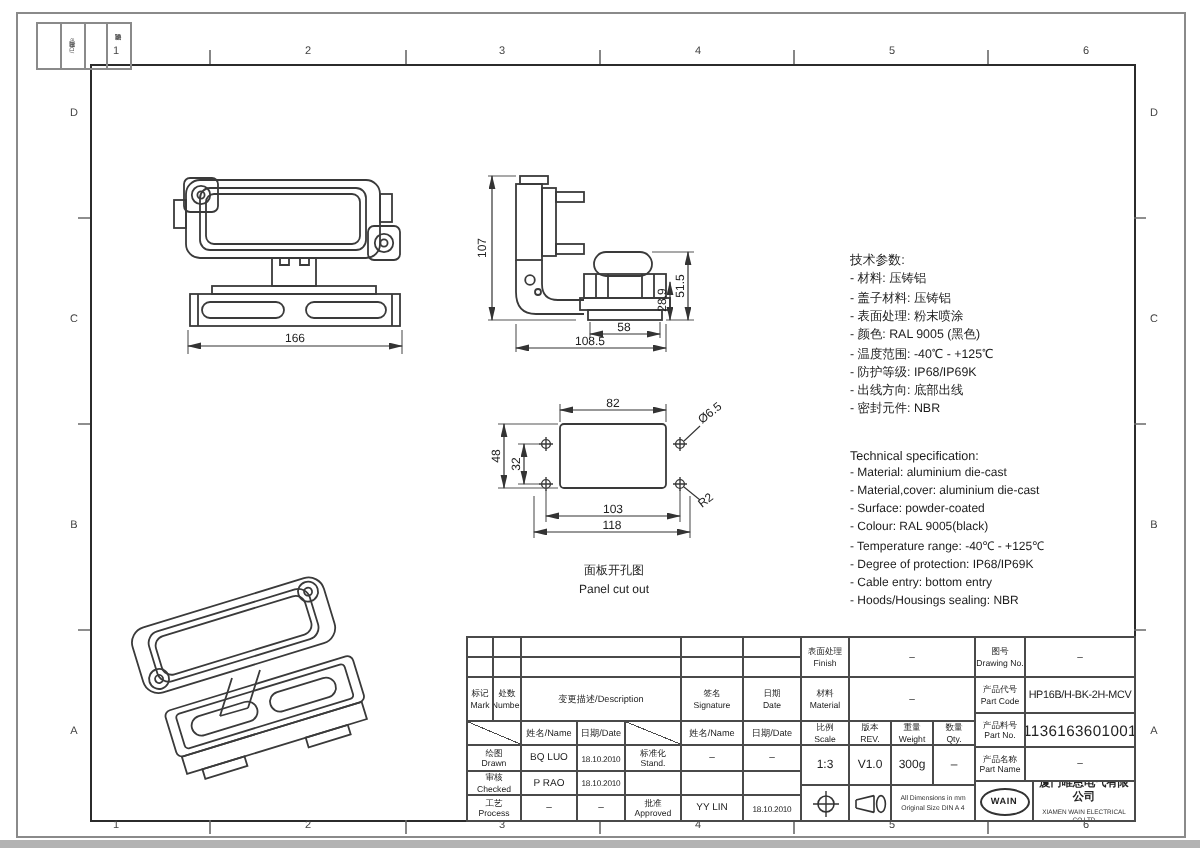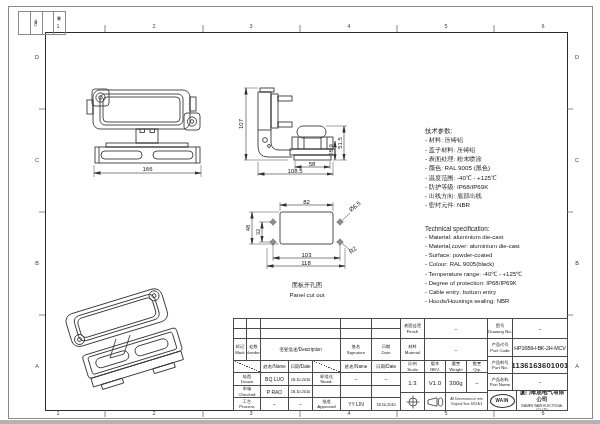--- a/index.html
+++ b/index.html
@@ -24,21 +24,21 @@
   
   #titleblock{left:233px;top:318px;width:334px;height:92px;border-left:1px solid #4a4a4a;border-top:1px solid #4a4a4a;}
   .c{position:absolute;border-right:1px solid #4a4a4a;border-bottom:1px solid #4a4a4a;display:flex;
      align-items:center;justify-content:center;text-align:center;overflow:hidden;color:#222;box-sizing:border-box;}
   .lab{flex-direction:column;font-size:4.3px;line-height:1.2;}
   .one{font-size:4.6px;}
   .val{font-size:5px;}
   .dt{font-size:4.1px;letter-spacing:-0.1px;}
   .diag{background:linear-gradient(to top right,transparent 49%,#4a4a4a 49%,#4a4a4a 51.5%,transparent 51.5%);}
   .pcode{font-size:5.4px;letter-spacing:-0.15px;}
-  .pno{font-size:7.6px;font-weight:bold;letter-spacing:0.2px;}
+  .pno{font-size:7.6px;font-weight:normal;letter-spacing:0.2px;}
   .note{flex-direction:column;font-size:3.4px;line-height:1.25;color:#333;}
   #wain-oval{width:23px;height:12px;border:1.2px solid #333;border-radius:50%;display:flex;align-items:center;justify-content:center;
              font-size:4.6px;font-weight:bold;letter-spacing:0.3px;color:#222;}
   .company{flex-direction:column;line-height:1.3;}
   .company .cn{font-size:5.6px;font-weight:bold;}
   .company .en{font-size:3.2px;color:#333;}
   
   svg text{font-family:"Liberation Sans",sans-serif;fill:#222;font-size:6px;}
 </style>
 </head>

